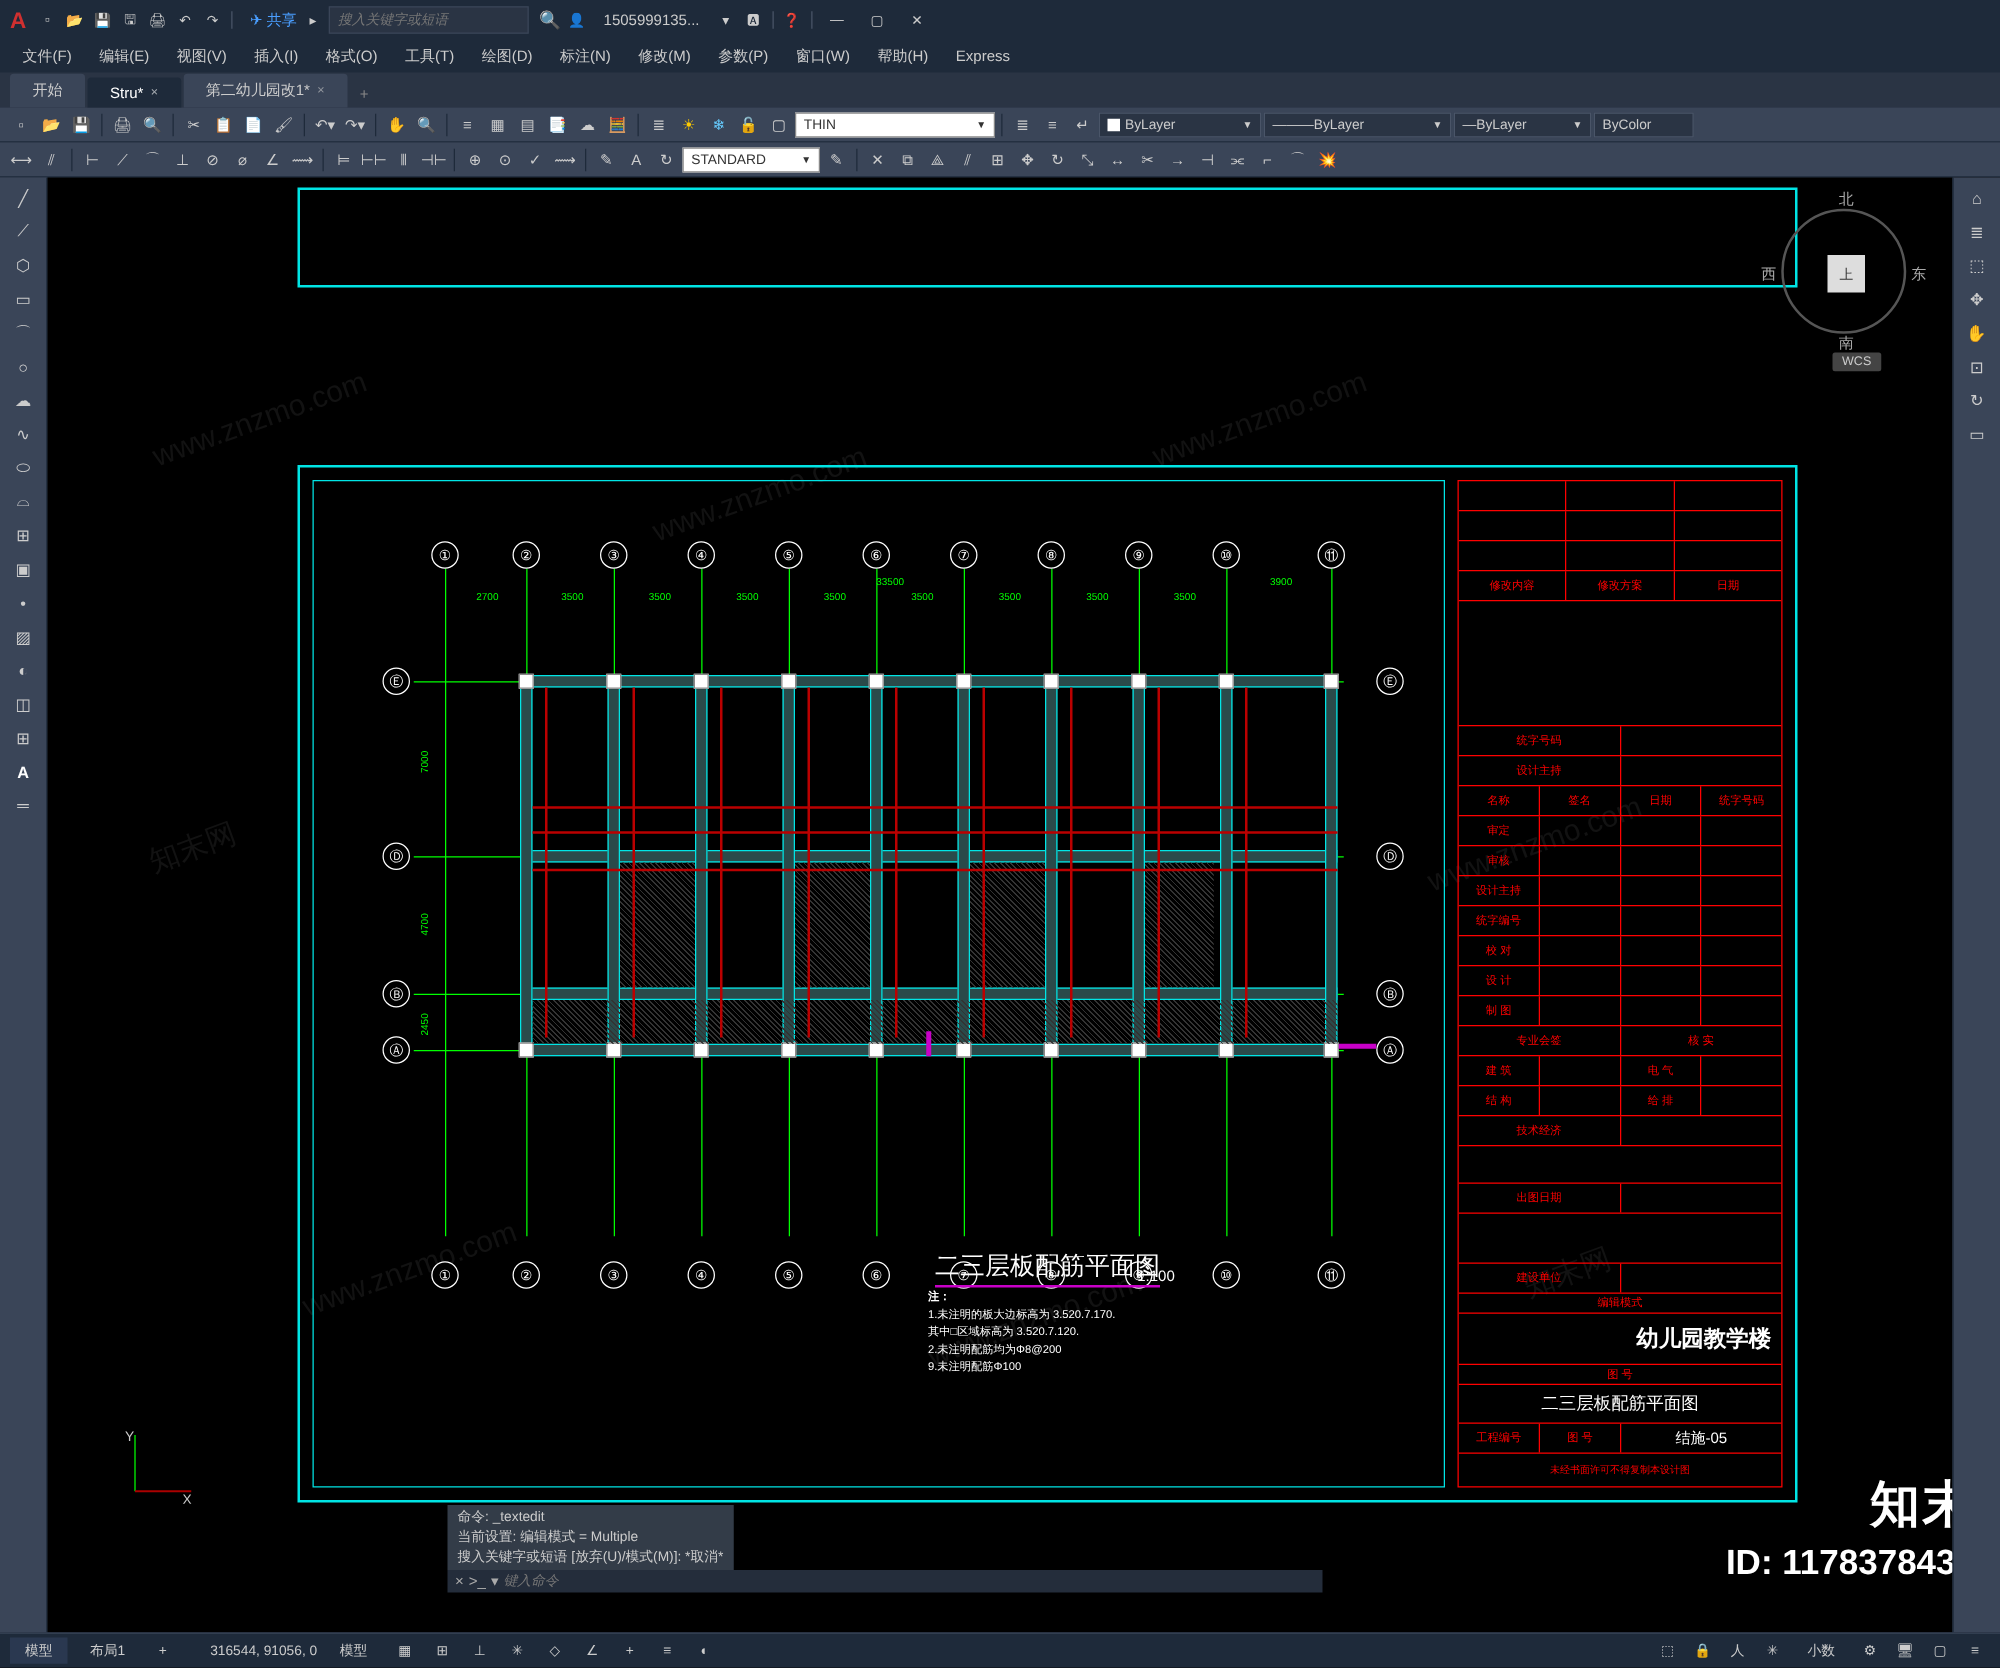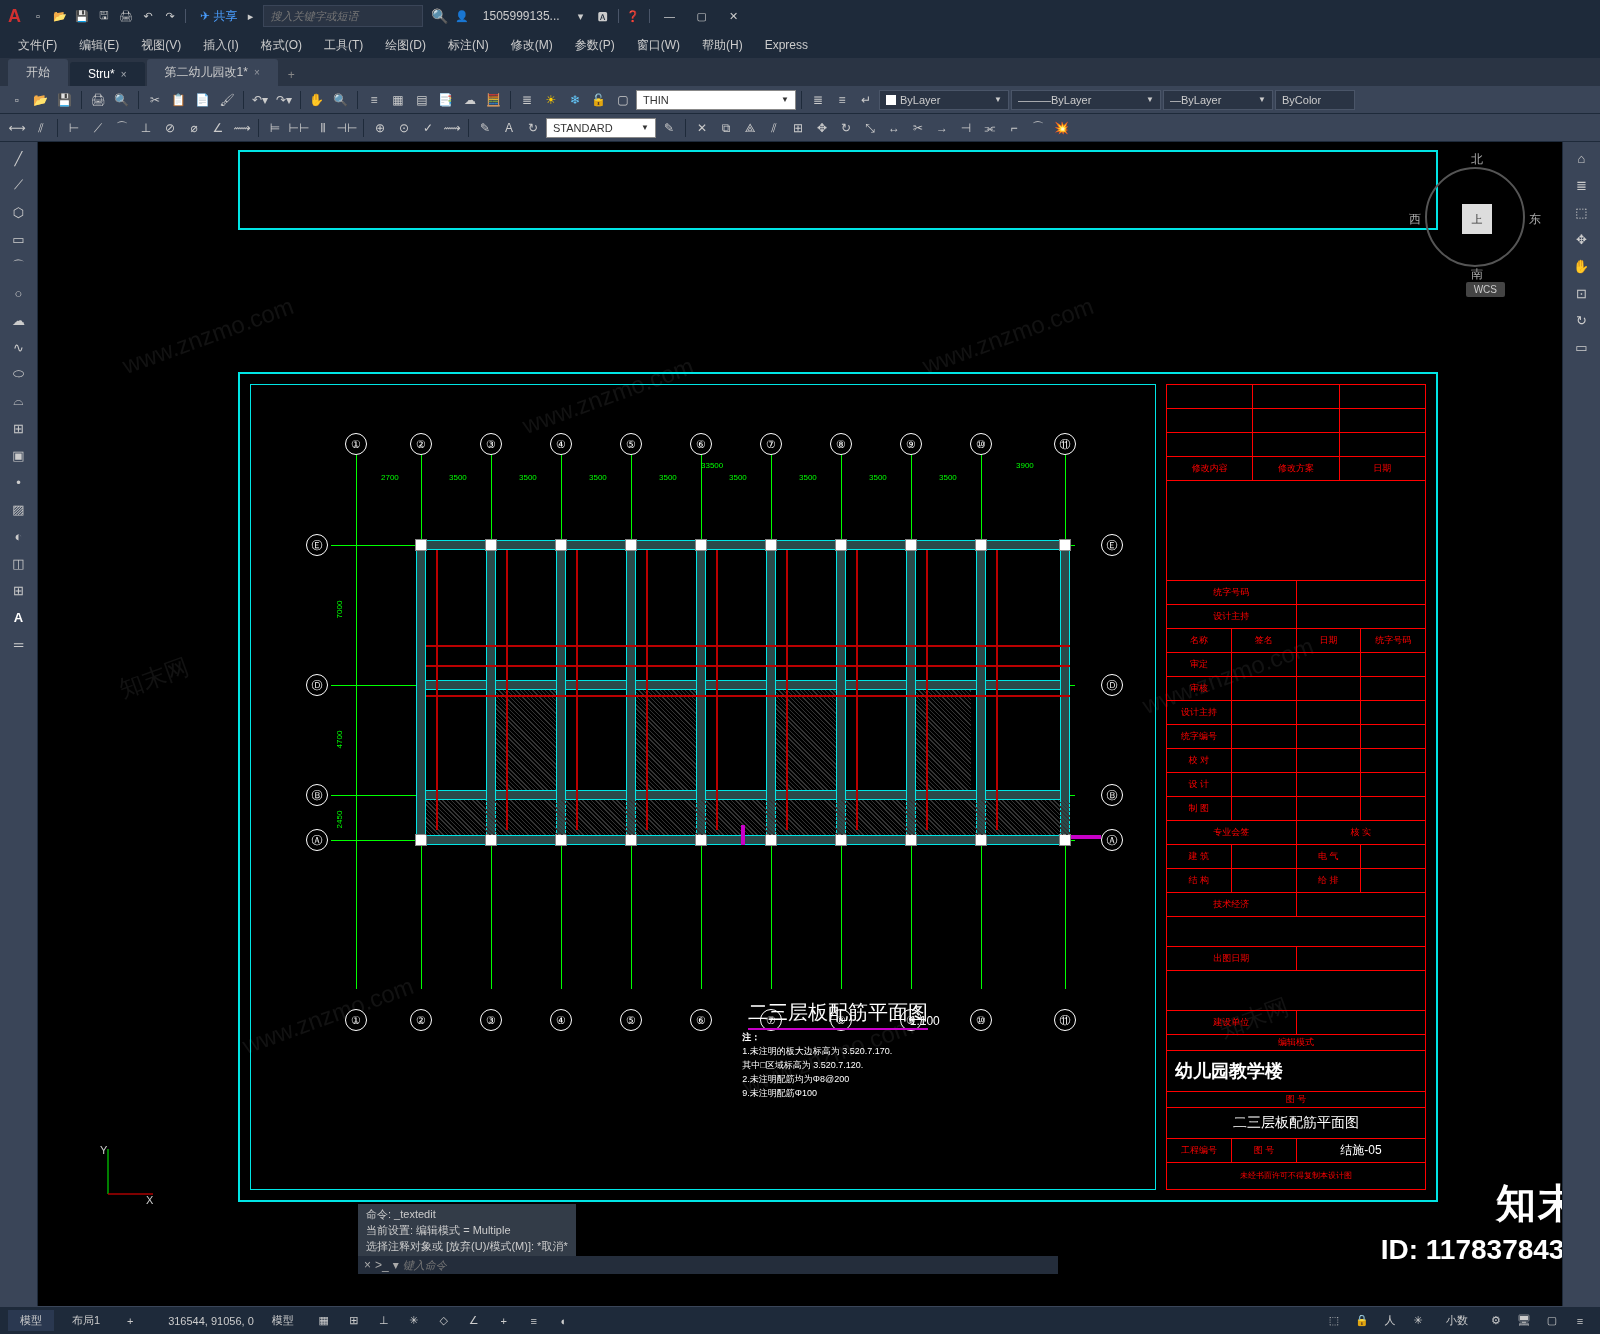--- a/index.html
+++ b/index.html
@@ -31,21 +31,21 @@
 .left-toolbar{width:38px;background:#3a4558;display:flex;flex-direction:column;align-items:center;padding:4px 0;gap:3px;border-right:1px solid #1e2a3a}
 .lt-btn{width:28px;height:24px;display:flex;align-items:center;justify-content:center;cursor:pointer;color:#ccc;font-size:13px}
 .right-toolbar{width:38px;background:#3a4558;display:flex;flex-direction:column;align-items:center;padding:4px 0;gap:3px;position:absolute;right:0;top:0;bottom:0;border-left:1px solid #1e2a3a}
 .canvas{flex:1;background:#000;position:relative;overflow:hidden}
 .drawing-frame{position:absolute;border:2px solid #00e5e5;left:200px;top:230px;width:1200px;height:830px}
 .drawing-frame-inner{position:absolute;border:1px solid #00e5e5;left:10px;top:10px;right:280px;bottom:10px}
 .title-block{position:absolute;right:10px;top:10px;bottom:10px;width:260px;border:1px solid #f00}
 .tb-row{border-bottom:1px solid #f00;height:24px;display:flex}
 .tb-cell{border-right:1px solid #f00;flex:1;color:#f00;font-size:9px;display:flex;align-items:center;justify-content:center}
 .tb-cell:last-child{border-right:none}
-.tb-label-big{color:#fff;font-size:18px;text-align:left;padding:8px;border-bottom:1px solid #f00;font-weight:bold}
+.tb-label-big{color:#fff;font-size:18px;text-align:right;padding:8px;border-bottom:1px solid #f00;font-weight:bold}
 .tb-label-med{color:#fff;font-size:14px;text-align:center;padding:6px;border-bottom:1px solid #f00}
 .grid-line-h{position:absolute;height:1px;background:#0f0;left:80px;right:80px}
 .grid-line-v{position:absolute;width:1px;background:#0f0;top:70px;bottom:200px}
 .grid-bubble{position:absolute;width:22px;height:22px;border:1.5px solid #fff;border-radius:50%;color:#fff;font-size:11px;display:flex;align-items:center;justify-content:center;background:#000}
 .beam{position:absolute;background:#2a4a4a;border:1px solid #00e5e5}
 .rebar{position:absolute;background:#b00}
 .dim-text{position:absolute;color:#0f0;font-size:8px}
 .drawing-title{position:absolute;color:#fff;font-size:20px;left:50%;transform:translateX(-50%);bottom:170px;border-bottom:2px solid #c800c8;padding-bottom:2px}
 .drawing-scale{position:absolute;color:#fff;font-size:12px;bottom:172px;left:56%}
 .drawing-notes{position:absolute;color:#fff;font-size:9px;bottom:100px;left:42%;line-height:14px}
@@ -546,21 +546,21 @@
           <line x1="10" y1="50" x2="10" y2="5" stroke="#0a0" stroke-width="1.5"></line>
           <line x1="10" y1="50" x2="55" y2="50" stroke="#a00" stroke-width="1.5"></line>
           <text x="2" y="10" fill="#ccc" font-size="11">Y</text>
           <text x="48" y="60" fill="#ccc" font-size="11">X</text>
         </svg>
     </div>
 
     <div class="cmd-area">
       <div>命令: _textedit</div>
       <div>当前设置: 编辑模式 = Multiple</div>
-      <div>选择注释对象或 [放弃(U)/模式(M)]: *取消*</div>
+      <div>搜入关键字或短语 [放弃(U)/模式(M)]: *取消*</div>
     </div>
     <div class="cmd-input-row">
       <span style="color:#aaa">×</span>
       <span style="color:#aaa">&gt;_</span>
       <span style="color:#aaa">▾</span>
       <input class="cmd-input" placeholder="键入命令" style="">
     </div>
 
     <div class="logo-badge">知末</div>
     <div class="id-badge">ID: 1178378435</div>

